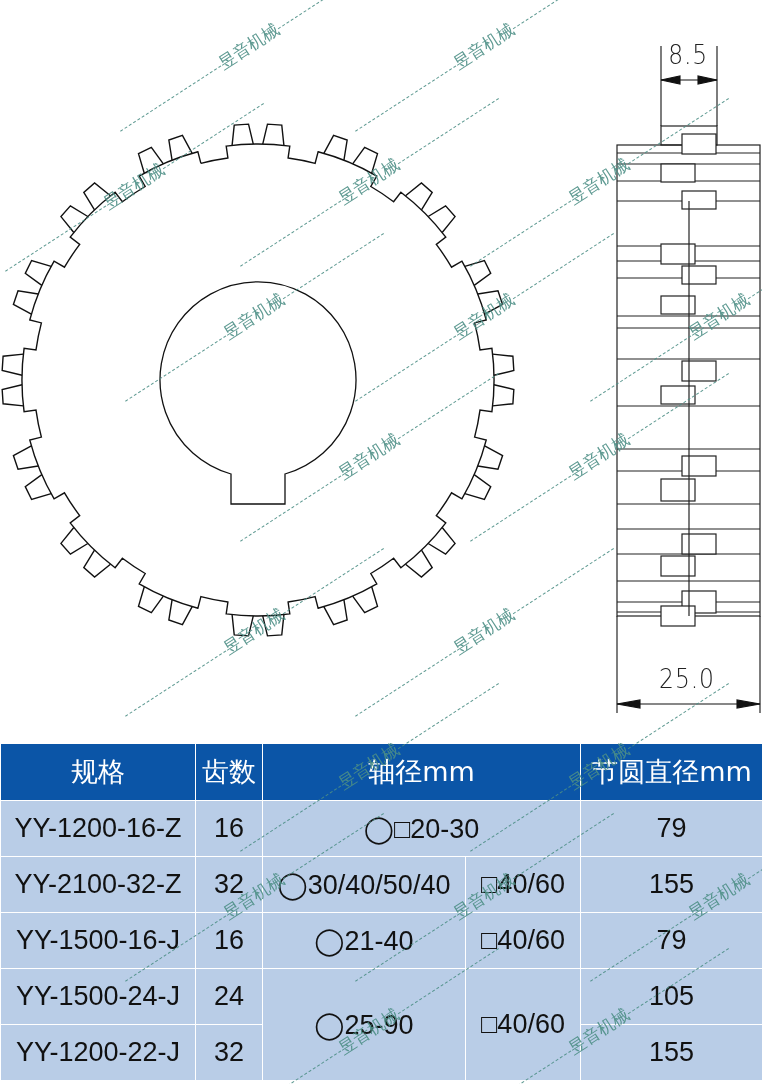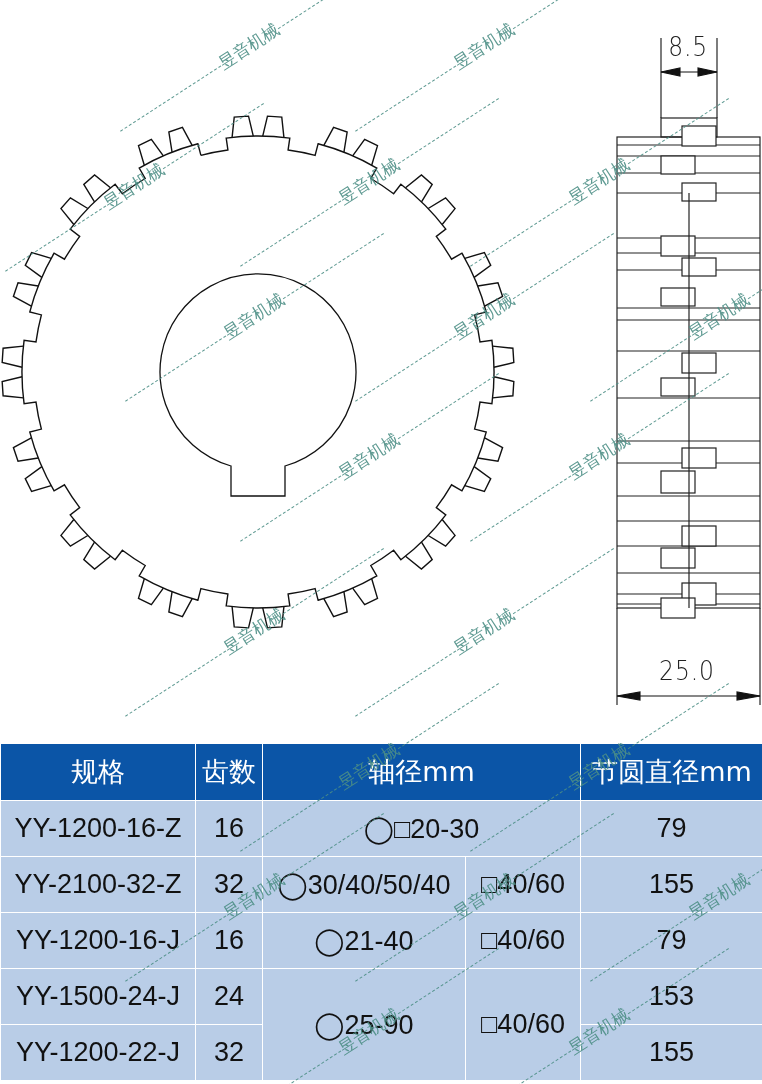--- a/index.html
+++ b/index.html
@@ -1,17 +1,17 @@
 <!DOCTYPE html>
 <html><head>
 <meta charset="utf-8">
 <style>
   html,body{margin:0;padding:0;background:#ffffff;}
   body{width:762px;height:1084px;position:relative;overflow:hidden;font-family:"DejaVu Sans","Liberation Sans",sans-serif;}
-  .drawing{position:absolute;left:0;top:8px;width:762px;height:740px;}
+  .drawing{position:absolute;left:0;top:16px;width:762px;height:740px;}
   .dim-label{position:absolute;font-family:"DejaVu Sans","Liberation Sans",sans-serif;font-size:26px;font-weight:300;color:#222;letter-spacing:1px;transform:scaleX(0.9);}
   table.spec{position:absolute;left:0;top:743px;width:762px;border-collapse:collapse;table-layout:fixed;}
   table.spec th, table.spec td{border:1.5px solid #ffffff;text-align:center;padding:0;overflow:hidden;white-space:nowrap;}
   table.spec th{background:#0b55a7;color:#ffffff;font-size:27px;font-weight:normal;height:56px;font-family:"DejaVu Sans","Liberation Sans",sans-serif;}
   table.spec td{background:#b9cde7;color:#111;font-size:27px;height:55px;font-family:"Liberation Sans","DejaVu Sans",sans-serif;}
   td.left{text-align:left;padding-left:6px;}
   .watermarks{position:absolute;left:0;top:0;width:762px;height:1084px;pointer-events:none;}
   .wm{position:absolute;color:#4d8f86;font-size:17px;white-space:nowrap;transform:rotate(-33deg);transform-origin:center;opacity:0.9;font-family:"DejaVu Sans",sans-serif;}
   .wm .dash{display:inline-block;width:120px;border-top:1.3px dashed #4d8f86;vertical-align:middle;}
 </style>
@@ -139,32 +139,32 @@
       <td>79</td>
     </tr>
     <tr>
       <td class="left">YY-2100-32-Z</td>
       <td>32</td>
       <td>◯30/40/50/40</td>
       <td>□40/60</td>
       <td>155</td>
     </tr>
     <tr>
-      <td class="left">YY-1200-16-J</td>
+      <td class="left">YY-1500-16-J</td>
       <td>16</td>
       <td>◯21-40</td>
       <td>□40/60</td>
       <td>79</td>
     </tr>
     <tr>
       <td class="left">YY-1500-24-J</td>
       <td>24</td>
       <td rowspan="2">◯25-90</td>
       <td rowspan="2">□40/60</td>
-      <td>153</td>
+      <td>105</td>
     </tr>
     <tr>
       <td class="left">YY-1200-22-J</td>
       <td>32</td>
       <td>155</td>
     </tr>
   </tbody>
 </table>
 
 <div class="watermarks">

